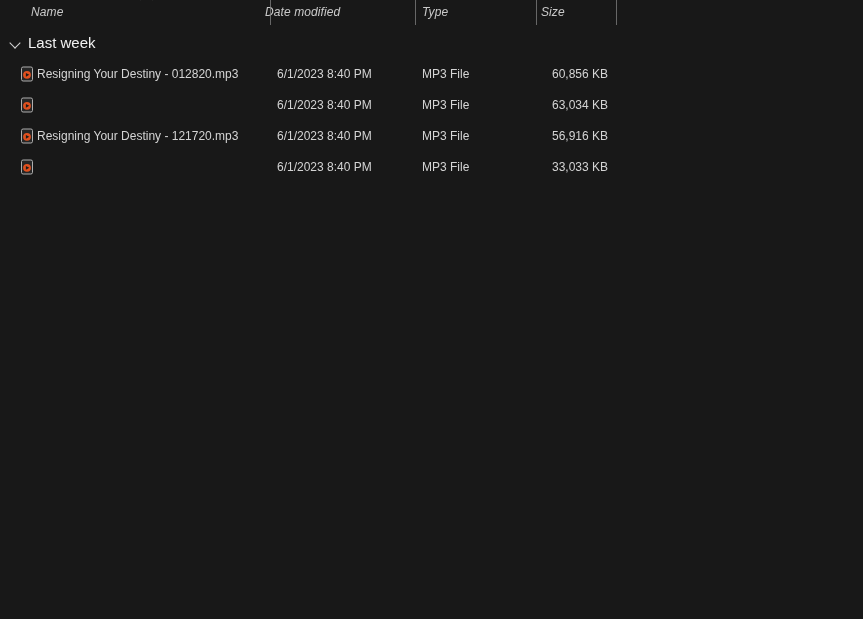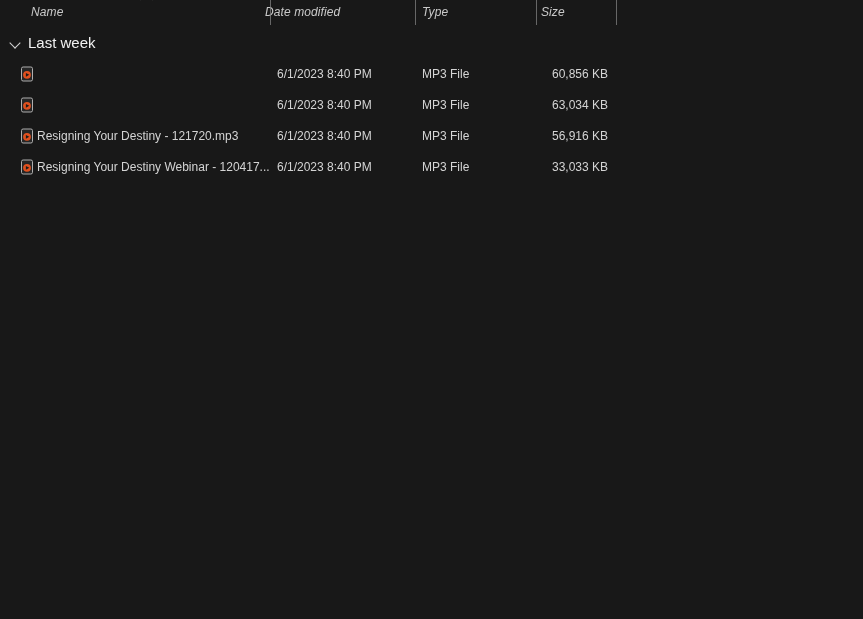--- a/index.html
+++ b/index.html
@@ -89,20 +89,21 @@
   </div>
 
   <div class="rows">
 
     <div class="file-row">
       <svg class="file-icon" viewBox="0 0 16 16">
         <rect x="2.5" y="1" width="11" height="14" rx="1.6" fill="#262626" stroke="#aeaeae" stroke-width="1"></rect>
         <circle cx="8" cy="8.8" r="3.9" fill="#e0501e"></circle>
         <polygon points="6.9,6.9 10.3,8.8 6.9,10.7" fill="#1b1b1b"></polygon>
       </svg>
+      <span class="cell name">Resigning Your Destiny - 012820.mp3</span>
       <span class="cell date">6/1/2023 8:40 PM</span>
       <span class="cell type">MP3 File</span>
       <span class="cell size">60,856 KB</span>
     </div>
 
     <div class="file-row">
       <svg class="file-icon" viewBox="0 0 16 16">
         <rect x="2.5" y="1" width="11" height="14" rx="1.6" fill="#262626" stroke="#aeaeae" stroke-width="1"></rect>
         <circle cx="8" cy="8.8" r="3.9" fill="#e0501e"></circle>
         <polygon points="6.9,6.9 10.3,8.8 6.9,10.7" fill="#1b1b1b"></polygon>
@@ -123,20 +124,19 @@
       <span class="cell type">MP3 File</span>
       <span class="cell size">56,916 KB</span>
     </div>
 
     <div class="file-row">
       <svg class="file-icon" viewBox="0 0 16 16">
         <rect x="2.5" y="1" width="11" height="14" rx="1.6" fill="#262626" stroke="#aeaeae" stroke-width="1"></rect>
         <circle cx="8" cy="8.8" r="3.9" fill="#e0501e"></circle>
         <polygon points="6.9,6.9 10.3,8.8 6.9,10.7" fill="#1b1b1b"></polygon>
       </svg>
-      <span class="cell name">Resigning Your Destiny Webinar - 120417...</span>
       <span class="cell date">6/1/2023 8:40 PM</span>
       <span class="cell type">MP3 File</span>
       <span class="cell size">33,033 KB</span>
     </div>
 
   </div>
 </div>
 
 </body></html>

